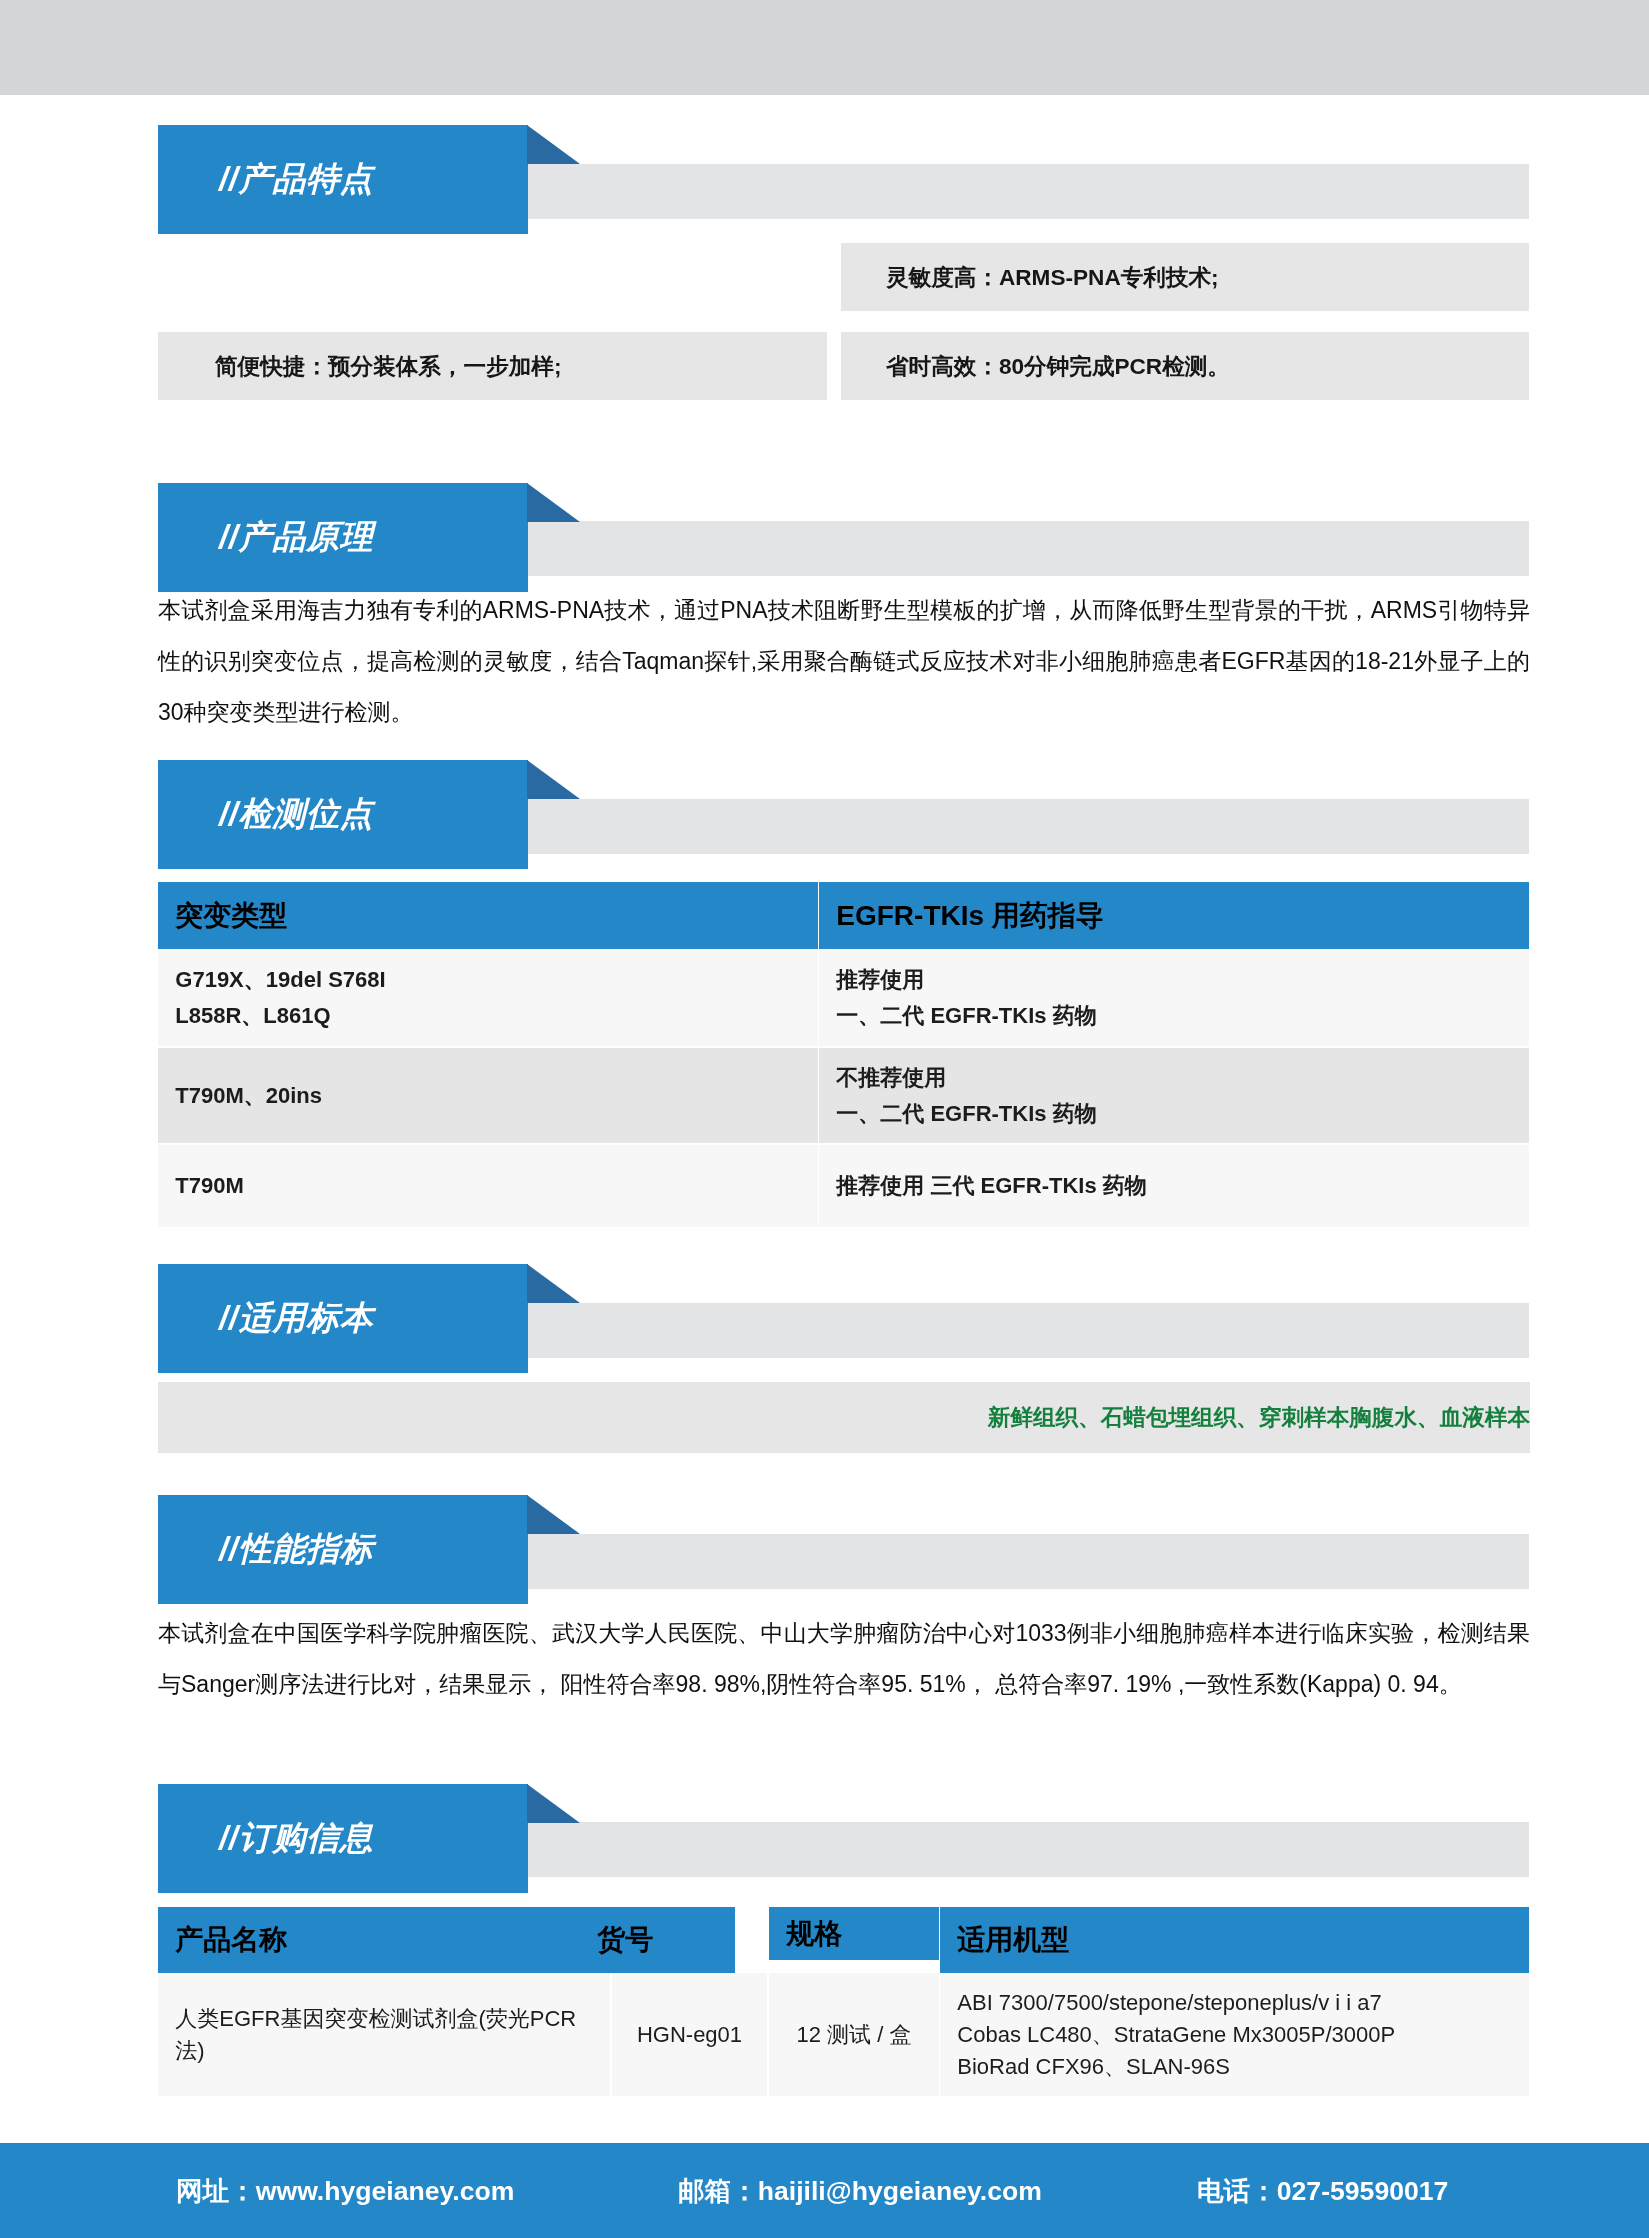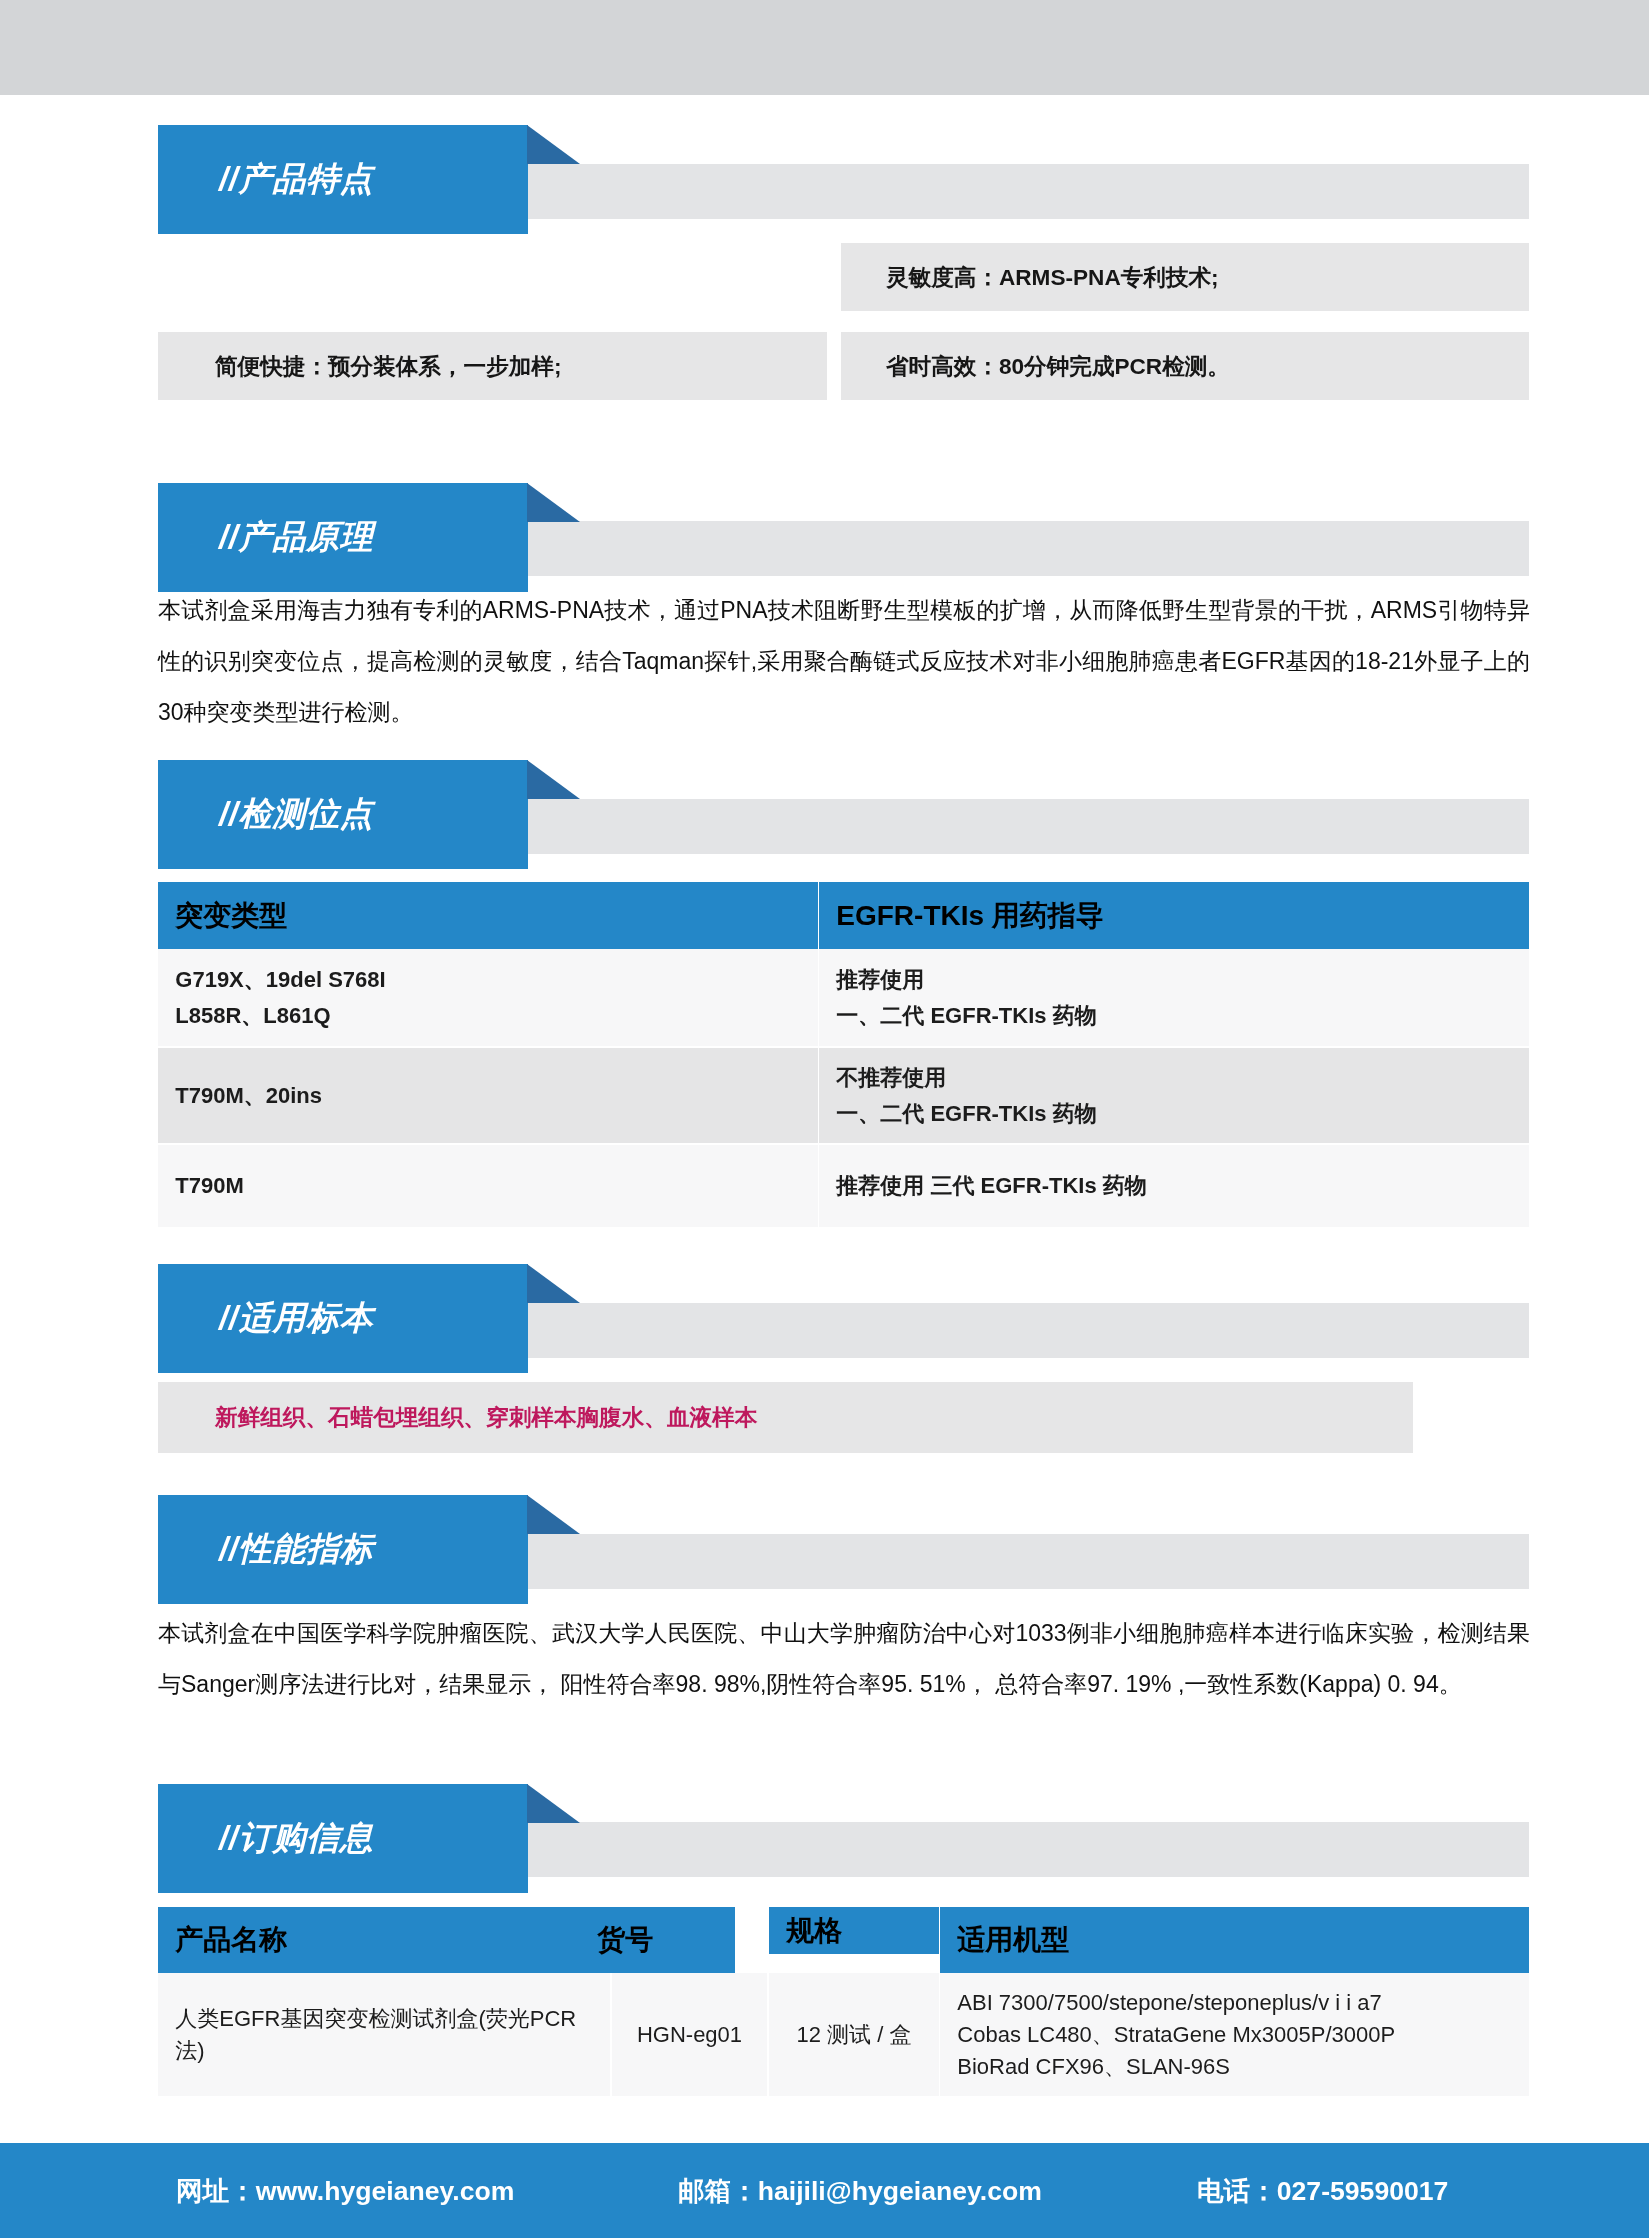--- a/index.html
+++ b/index.html
@@ -30,23 +30,23 @@
   
   .cell{position:absolute;box-sizing:border-box;display:flex;flex-direction:column;
         justify-content:center;}
   .th{background:#2487c8;color:#000000;font-weight:700;font-size:28px;}
   .td{font-size:22px;font-weight:600;color:#1c1c1c;line-height:36px;}
   .light{background:#f7f7f8;}
   .mid{background:#e5e5e6;}
   .pad{padding-left:17.3px;padding-right:13.3px;}
   .ctr{align-items:center;text-align:center;}
 
-  .specbox{position:absolute;left:158px;top:1382px;width:1255px;height:71px;background:#e6e6e7;
+  .specbox{position:absolute;left:158px;top:1382px;width:1372px;height:71px;background:#e6e6e7;
            display:flex;align-items:center;padding-left:57px;box-sizing:border-box;
-           font-size:22.6px;font-weight:700;color:#be185d;}
+           font-size:22.6px;font-weight:700;color:#15803d;justify-content:flex-end;}
 
   .ordtd{font-size:22px;font-weight:500;color:#1c1c1c;line-height:32px;}
 
   .footer{position:absolute;left:0;top:2143px;width:1650px;height:96px;background:#2487c8;}
   .fitem{position:absolute;top:0;height:96px;display:flex;align-items:center;
          color:#ffffff;font-size:26.6px;white-space:nowrap;}
   .fitem .lb{font-weight:700;}
   .fitem .vl{font-weight:600;}
 </style>
 </head>
@@ -140,21 +140,21 @@
     <div class="t">//订购信息</div>
   </div>
   <div class="fold" style="top:1784px;"></div>
 
   <div class="cell th pad" style="left:158px;top:1907px;width:452px;height:66px;">
     <span>产品名称</span>
   </div>
   <div class="cell th" style="left:580px;top:1907px;width:155px;height:66px;padding-left:17.3px;">
     <span>货号</span>
   </div>
-  <div class="cell th" style="left:769px;top:1907px;width:170px;height:47px;padding-left:17.3px;">
+  <div class="cell th" style="left:769px;top:1907px;width:170px;height:53px;padding-left:17.3px;">
     <span>规格</span>
   </div>
   <div class="cell th pad" style="left:940px;top:1907px;width:589px;height:66px;">
     <span>适用机型</span>
   </div>
 
   <div class="cell ordtd pad light" style="left:158px;top:1973px;width:452px;height:123px;">
     <span>人类EGFR基因突变检测试剂盒(荧光PCR法)</span>
   </div>
   <div class="cell ordtd light ctr" style="left:612px;top:1973px;width:155px;height:123px;">

